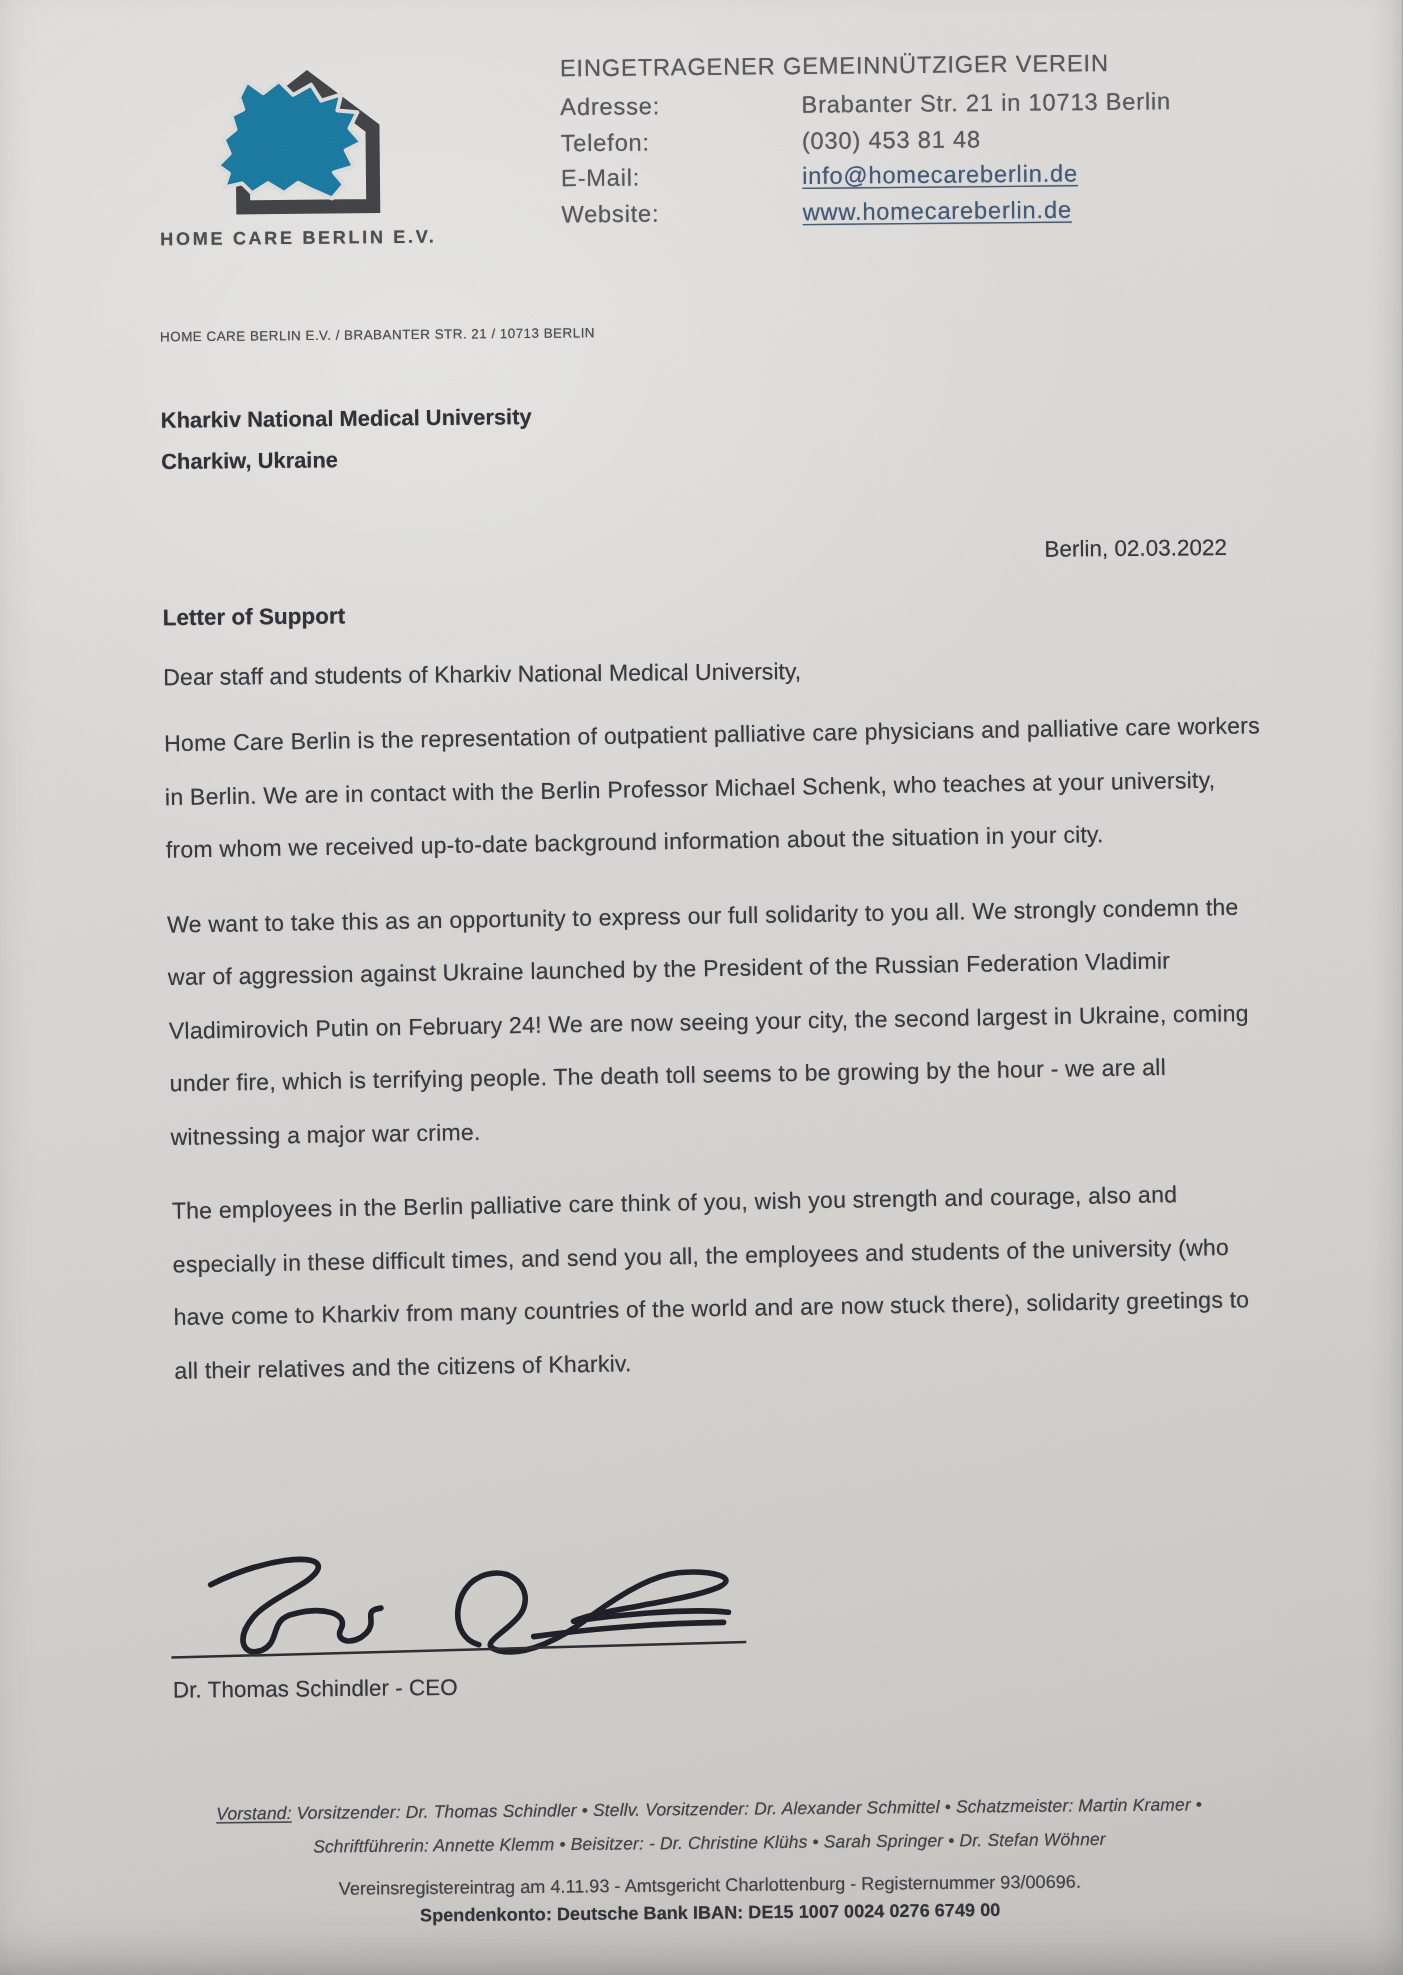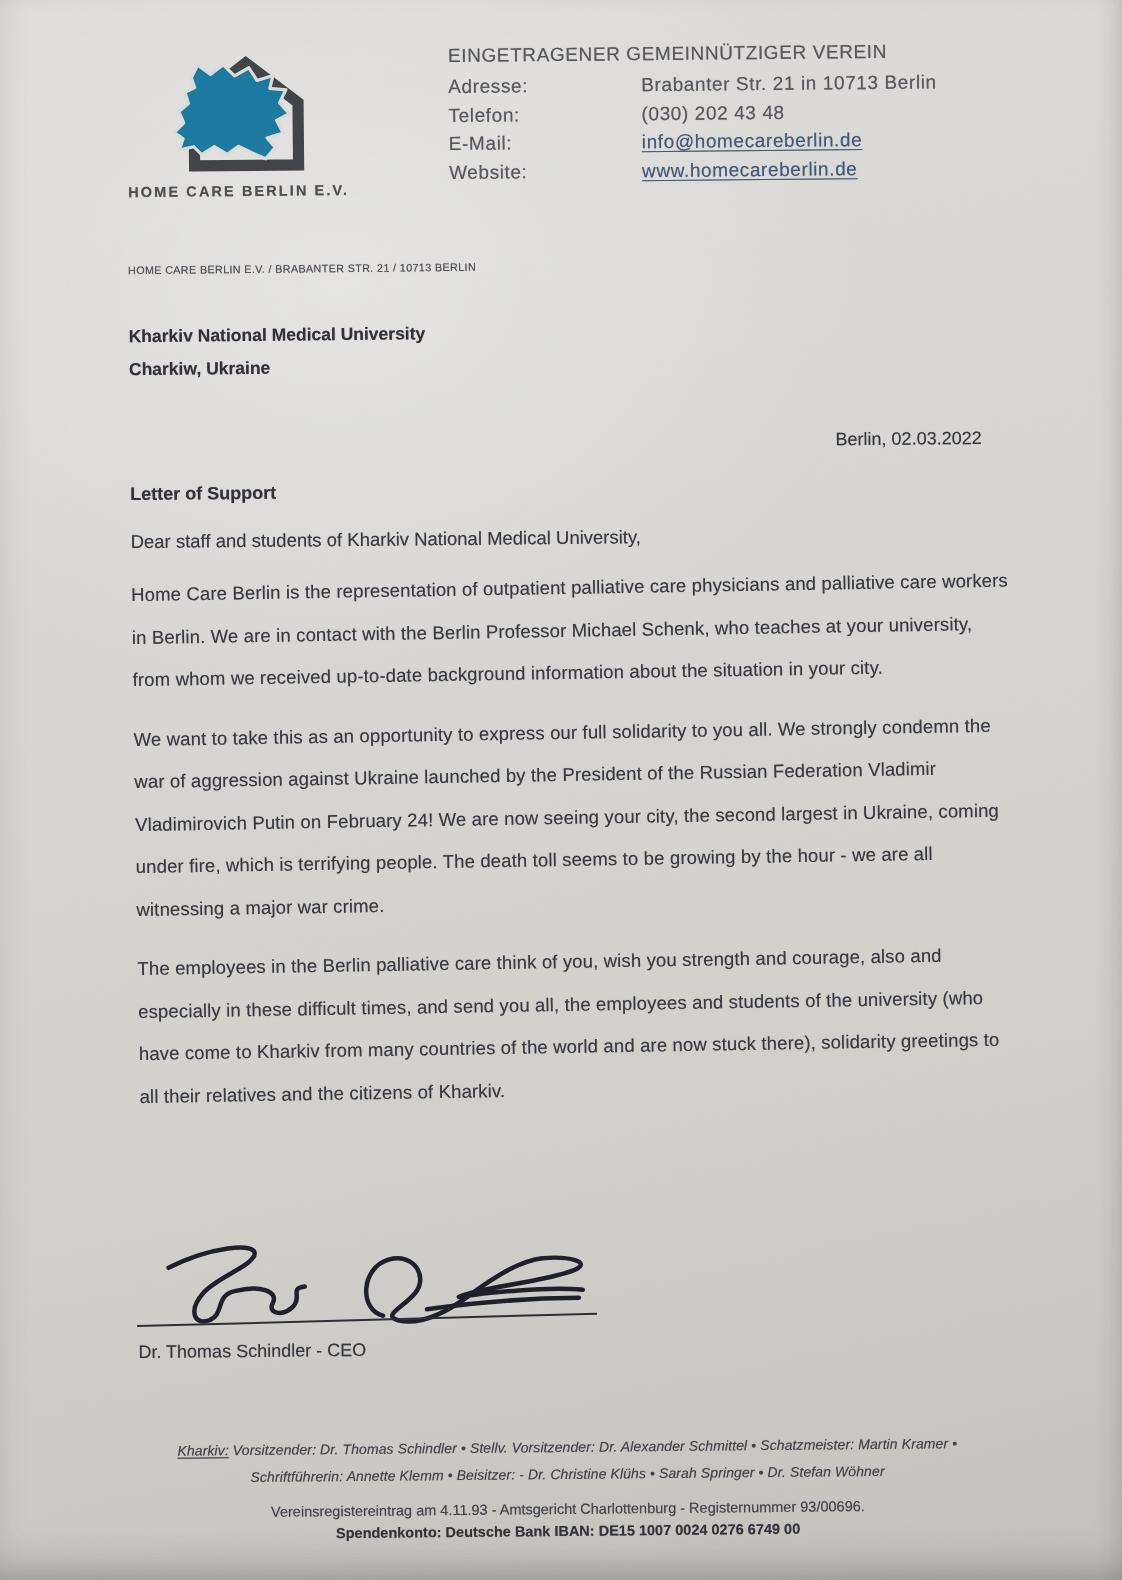--- a/index.html
+++ b/index.html
@@ -90,21 +90,21 @@
     </div>
 
     <div class="head-right">
       <div class="head-title">EINGETRAGENER GEMEINNÜTZIGER VEREIN</div>
       <div class="head-row">
         <span class="head-label">Adresse:</span>
         <span class="head-value">Brabanter Str. 21 in 10713 Berlin</span>
       </div>
       <div class="head-row">
         <span class="head-label">Telefon:</span>
-        <span class="head-value">(030) 202 43 48</span>
+        <span class="head-value">(030) 453 81 48</span>
       </div>
       <div class="head-row">
         <span class="head-label">E-Mail:</span>
         <span class="head-value head-link">info@homecareberlin.de</span>
       </div>
       <div class="head-row">
         <span class="head-label">Website:</span>
         <span class="head-value head-link">www.homecareberlin.de</span>
       </div>
     </div>
@@ -135,21 +135,21 @@
         <path d="M 252 80 C 228 74, 230 32, 258 24 C 284 17, 298 42, 284 58 C 272 72, 250 80, 268 85 C 290 90, 318 76, 342 58 C 364 42, 390 26, 412 24 C 438 22, 462 28, 444 36 C 414 48, 350 52, 328 62 C 356 58, 418 52, 452 56" fill="none" stroke="#1c1c26" stroke-width="4.5" stroke-linecap="round" stroke-linejoin="round"></path>
         <path d="M 296 74 C 340 68, 400 64, 448 64" fill="none" stroke="#1c1c26" stroke-width="4.5" stroke-linecap="round"></path>
 
         <path d="M 6 88 L 466 80" fill="none" stroke="#2a2a30" stroke-width="2"></path>
       </svg>
     </div>
     <div class="signoff-name">Dr. Thomas Schindler - CEO</div>
 
     <div class="footer">
       <div class="board-line">
-        <span class="board-label">Kharkiv:</span><span> Vorsitzender: Dr. Thomas Schindler • Stellv. Vorsitzender: Dr. Alexander Schmittel • Schatzmeister: Martin Kramer •</span>
+        <span class="board-label">Vorstand:</span><span> Vorsitzender: Dr. Thomas Schindler • Stellv. Vorsitzender: Dr. Alexander Schmittel • Schatzmeister: Martin Kramer •</span>
       </div>
       <div class="board-line">Schriftführerin: Annette Klemm • Beisitzer: - Dr. Christine Klühs • Sarah Springer • Dr. Stefan Wöhner</div>
       <div class="register-line">Vereinsregistereintrag am 4.11.93 - Amtsgericht Charlottenburg - Registernummer 93/00696.</div>
       <div class="donation-line">Spendenkonto: Deutsche Bank IBAN: DE15 1007 0024 0276 6749 00</div>
     </div>
 
   </div>
 
   <svg class="grain" width="1122" height="1580">
     <filter id="paperNoise">

